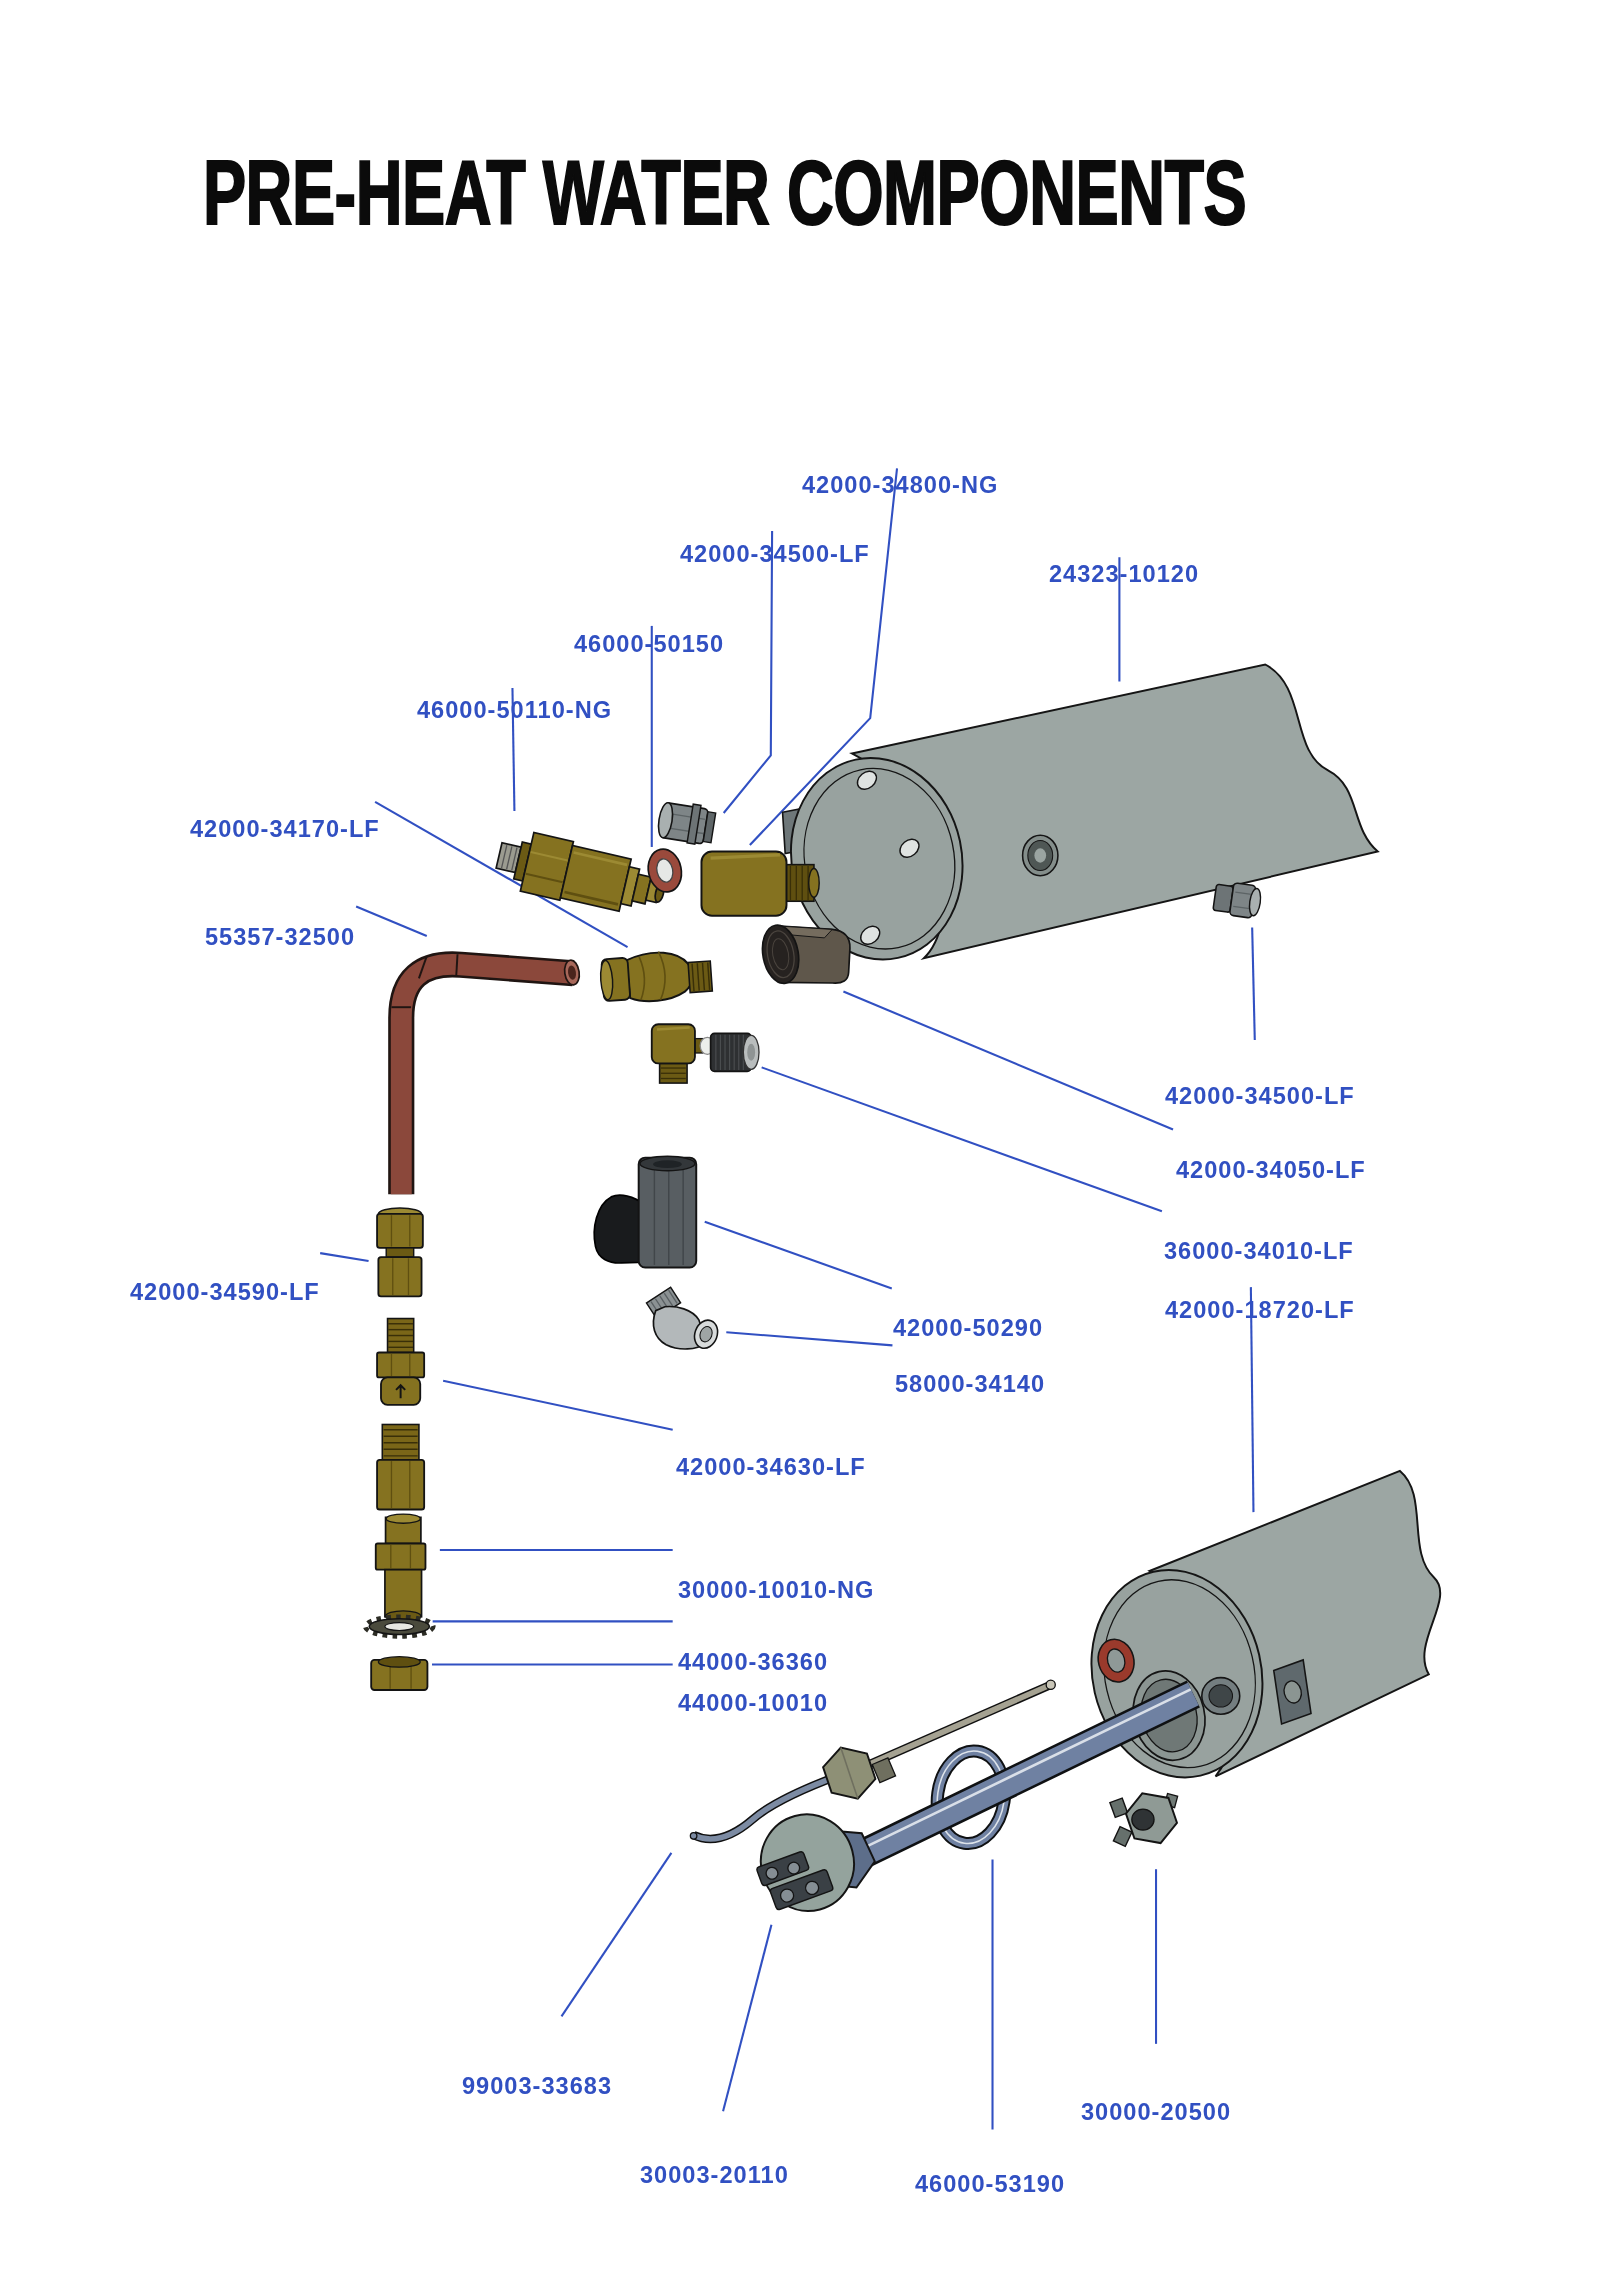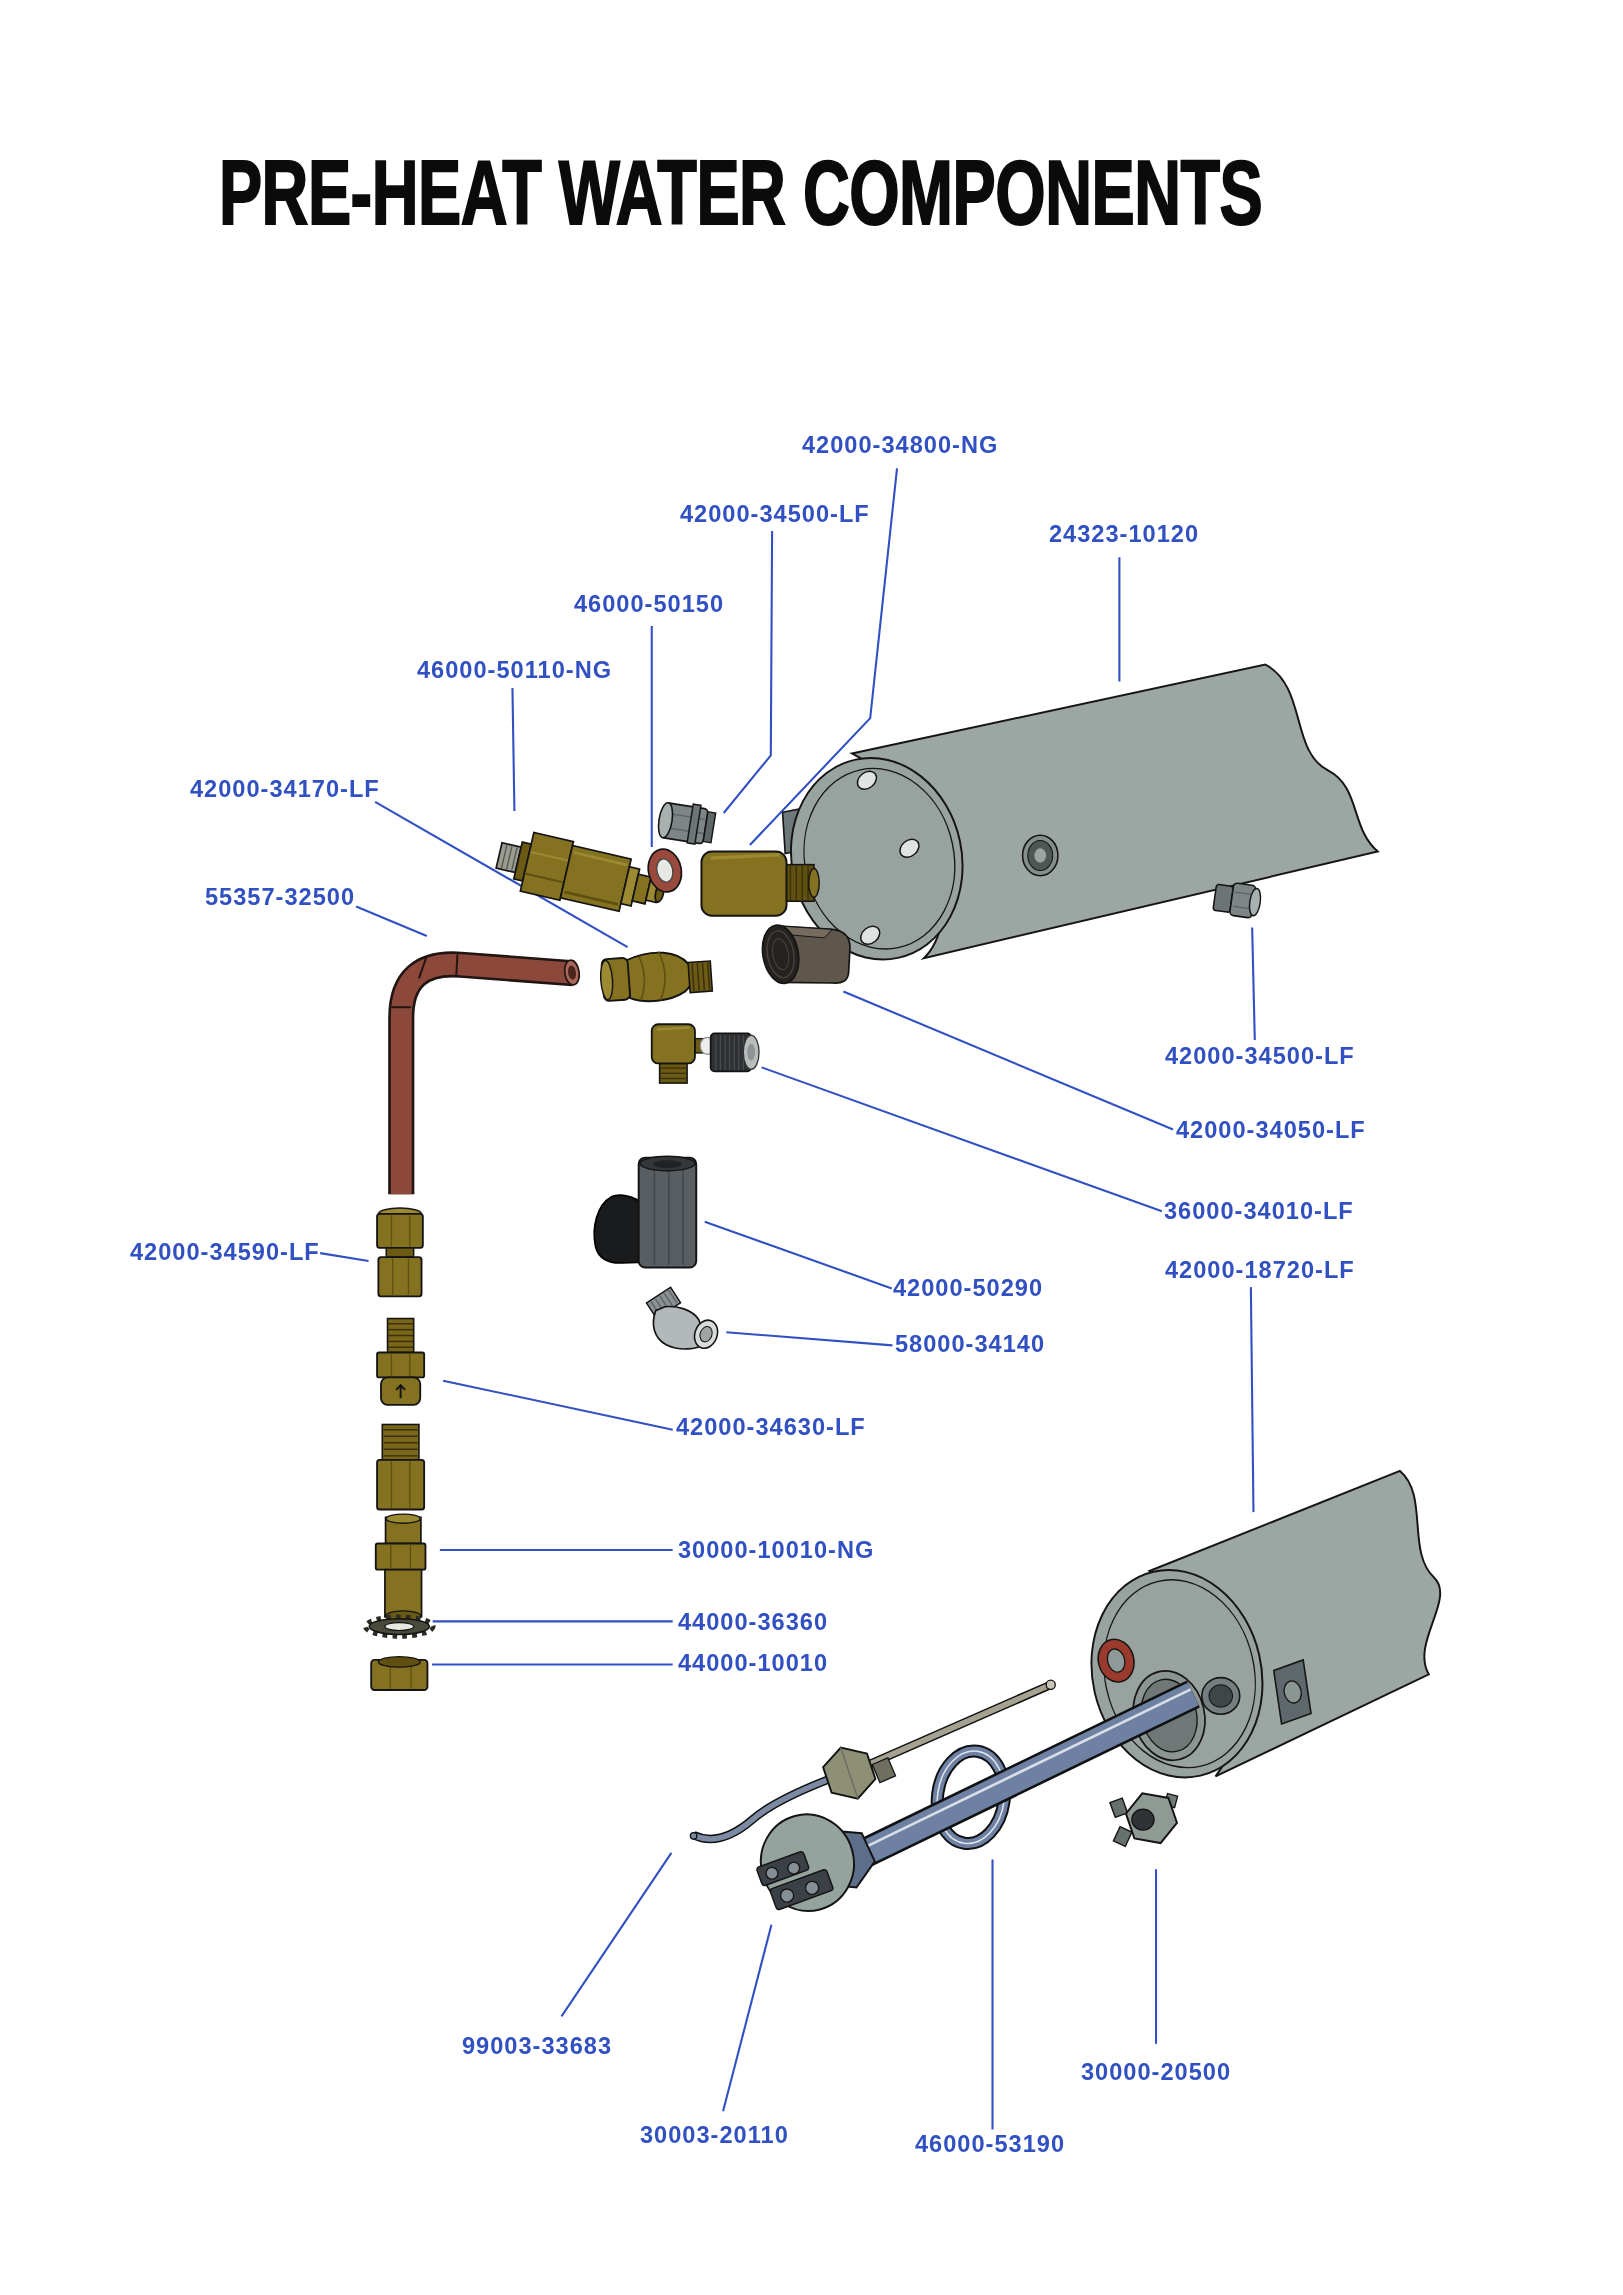--- a/index.html
+++ b/index.html
@@ -1,20 +1,20 @@
 <!DOCTYPE html>
 <html style="font-size:10.5px"><head>
 <meta charset="utf-8">
 <style>
   html,body{margin:0;padding:0;}
   body{width:1624px;height:2295px;background:#ffffff;position:relative;overflow:hidden;}
   svg.canvas{position:absolute;left:0;top:0;}
-  .title{position:absolute;left:16px;top:148px;width:1324px;text-align:right;}
+  .title{position:absolute;left:0;top:148px;width:1324px;text-align:right;}
   .title-inner{display:inline-block;font-family:"Liberation Sans",sans-serif;font-weight:bold;font-size:90px;letter-spacing:-0.7px;color:#0b0b0b;transform:scaleX(.72);transform-origin:center;white-space:nowrap;-webkit-text-stroke:2px #0b0b0b;line-height:1;}
-  .lbl{position:absolute;font-family:"Liberation Sans",sans-serif;font-weight:bold;font-size:23.6px;line-height:1;color:#3150c2;letter-spacing:1px;white-space:nowrap;}
+  .lbl{position:absolute;font-family:"Liberation Sans",sans-serif;font-weight:bold;font-size:23.6px;line-height:1;color:#3150c2;letter-spacing:1px;white-space:nowrap;margin-top:40px;}
 </style>
 </head>
 <body>
 
 <svg class="canvas" width="1624" height="2295" viewBox="0 0 2482 3509">
 
   <g stroke="#3150c2" stroke-width="3.2" fill="none">
     <polyline points="1371,716 1330,1098 1146,1292"></polyline>
     <polyline points="1180,812 1178,1155 1106,1243"></polyline>
     <polyline points="1711,852 1711,1042"></polyline>

